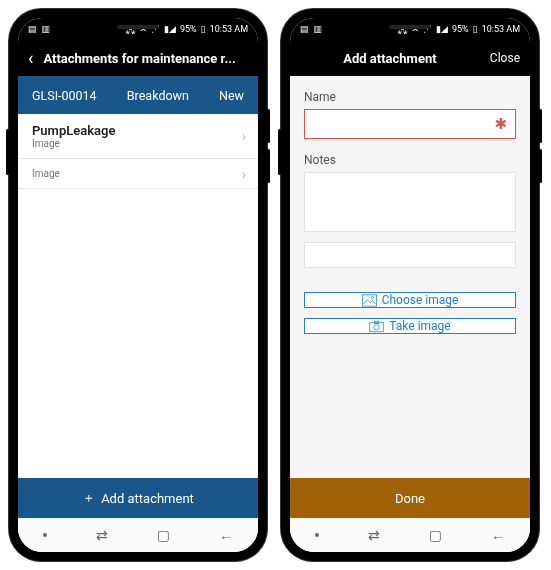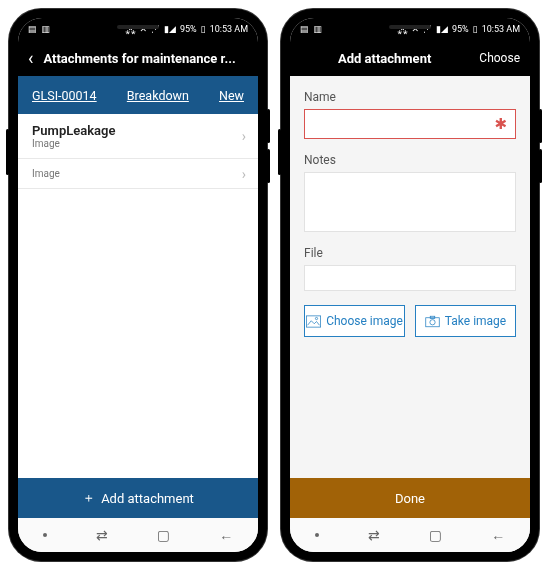--- a/index.html
+++ b/index.html
@@ -71,21 +71,20 @@
     .back-chevron { font-size: 18px; line-height: 1; }
     .info-bar {
       height: 38px;
       background: #19578a;
       color: #fff;
       display: flex;
       align-items: center;
       justify-content: space-between;
       padding: 0 14px;
       font-size: 12.5px;
-      text-decoration: underline;
     }
     .content { flex:1; background:#fff; display:flex; flex-direction:column; }
     .list-item {
       padding: 9px 14px;
       border-bottom: 1px solid #e8e8e8;
       display: flex;
       flex-direction: column;
       position: relative;
       justify-content: center;
     }
@@ -130,21 +129,21 @@
       height: 30px;
       position: relative;
       margin-bottom: 10px;
     }
     .text-input.plain { border-color:#e2e2e2; }
     .req-star { position:absolute; right:8px; top:5px; color:#d9534f; font-size:15px; }
     .textarea-box {
       background:#fff; border:1px solid #e2e2e2;
       height: 60px; margin-bottom:10px;
     }
-    .btn-row { display:flex; gap:10px; margin-top:4px; }
+    .btn-row { display:flex; gap:10px; margin-top:14px;flex-direction:column; }
     .outline-btn {
       flex:1;
       height: 32px;
       border:1px solid #2680c2;
       color:#2680c2;
       background:#fff;
       display:flex;
       align-items:center;
       justify-content:center;
       font-size:12px;
@@ -224,30 +223,29 @@
         <span>✕</span>
         <span>⋰</span>
         <span>▮◢</span>
         <span>95%</span>
         <span>▯</span>
         <span>10:53 AM</span>
       </div>
     </div>
     <div class="app-header">
       <span class="title" style="text-align:center">Add attachment</span>
-      <span class="close-link">Choose</span>
+      <span class="close-link">Close</span>
     </div>
     <div class="form-area">
       <div class="field-label">Name</div>
       <div class="text-input">
         <span class="req-star">✱</span>
       </div>
       <div class="field-label">Notes</div>
       <div class="textarea-box"></div>
-      <div class="field-label">File</div>
       <div class="text-input plain" style="height:26px"></div>
       <div class="btn-row">
         <div class="outline-btn">
           <svg class="ico" viewBox="0 0 20 16">
               <rect x="0.5" y="0.5" width="19" height="15" fill="none" stroke="#2680c2"></rect>
               <polyline points="2,13 7,7 11,11 14,8 18,13" fill="none" stroke="#2680c2"></polyline>
               <circle cx="14" cy="4" r="1.5" fill="none" stroke="#2680c2"></circle>
             </svg>
           <span>Choose image</span>
         </div>

